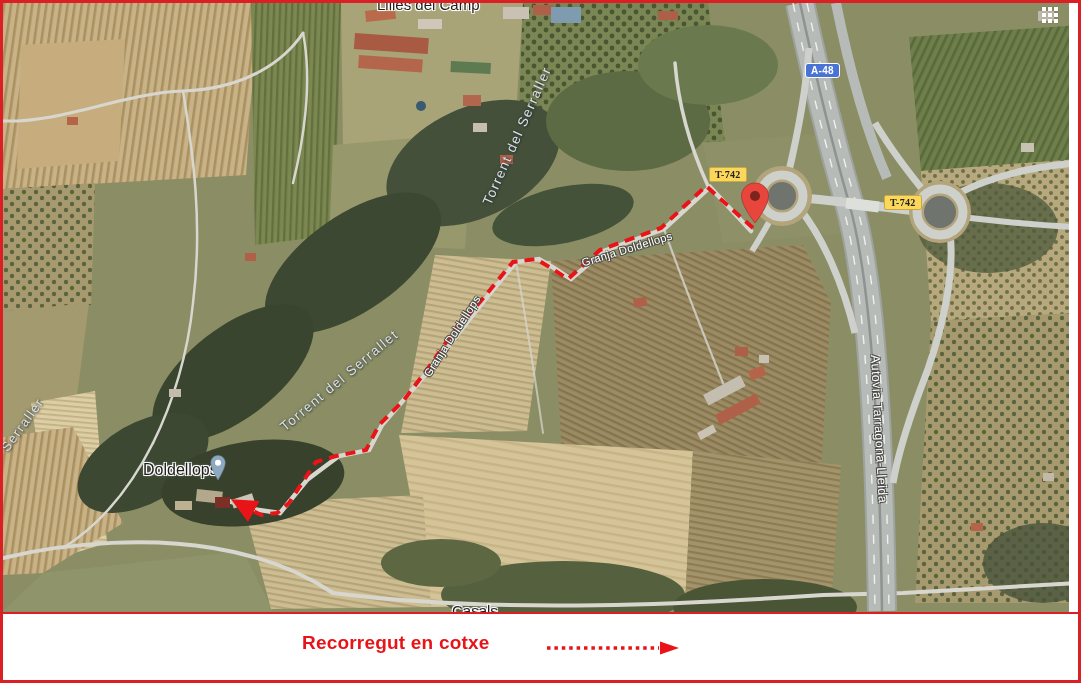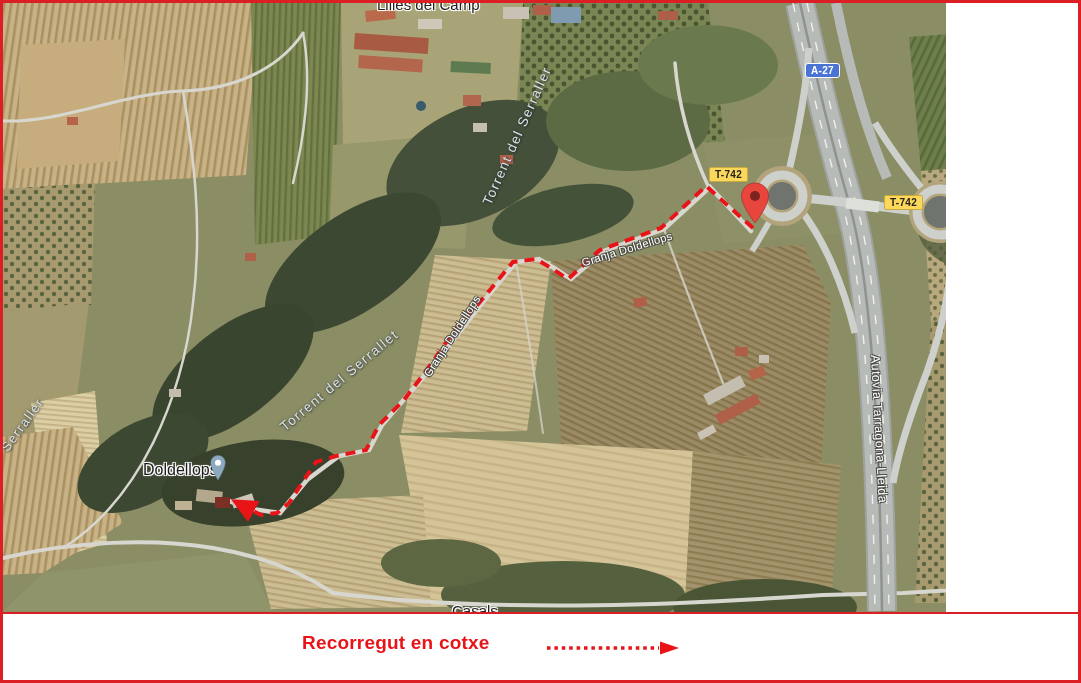--- a/index.html
+++ b/index.html
@@ -4,21 +4,21 @@
 <style>
   html,body{margin:0;padding:0;background:#ffffff;}
   *{box-sizing:border-box;}
   .page{
     position:relative;width:1081px;height:683px;
     border:3px solid var(--border-red,#dc1f24);
     background:#ffffff;overflow:hidden;
     font-family:"Liberation Sans",sans-serif;
   }
   .map{
-    position:absolute;left:0;top:0;width:943px;height:609px;
+    position:absolute;left:0;top:0;width:1066px;height:609px;
     overflow:hidden;background:#8b8e65;
   }
   .map svg.scene{position:absolute;left:0;top:0;}
   .divider{position:absolute;left:0;top:609px;width:1075px;height:2px;background:var(--border-red,#dc1f24);}
   .legend{position:absolute;left:0;top:611px;width:954px;height:66px;background:#ffffff;}
   .legend-label{
     position:absolute;left:299px;top:18px;
     font-size:19px;font-weight:bold;color:var(--route-red,#e81418);
     letter-spacing:.2px;
   }
@@ -37,21 +37,21 @@
   .placename{
     color:#1d1d1d;font-size:16px;
     text-shadow:-1px -1px 0 rgba(255,255,255,.95),1px -1px 0 rgba(255,255,255,.95),
                 -1px 1px 0 rgba(255,255,255,.95),1px 1px 0 rgba(255,255,255,.95),0 0 3px rgba(255,255,255,.9);
   }
   .badge{
     position:absolute;font-size:10px;font-weight:bold;
     padding:1px 5px;border-radius:3px;letter-spacing:.3px;
   }
   .badge.blue{background:var(--badge-blue,#4a73d6);color:#ffffff;border:1px solid #ffffff;}
-  .badge.yellow{background:var(--badge-yellow,#fbd85b);color:#26231c;border:1px solid #caa93e;border-radius:2px;}
+  .badge.yellow{background:var(--badge-yellow,#fbd85b);color:#26231c;border:1px solid #caa93e;border-radius:2px;font-family:Liberation Serif, serif;}
   .pin{position:absolute;}
   .apps-grid{
     position:absolute;left:1038px;top:3px;width:19px;height:19px;
     display:grid;grid-template-columns:repeat(3,4px);grid-template-rows:repeat(3,4px);
     gap:2px;padding:1px;cursor:pointer;
   }
   .apps-grid span{background:#ffffff;box-shadow:0 0 1px rgba(0,0,0,.5);}
 </style>
 </head>
 <body>
@@ -242,21 +242,21 @@
     <div class="lbl roadname ctr" style="left:875px;top:426px;font-size:12.5px;transform:translate(-50%,-50%) rotate(87deg);">Autovia Tarragona-Lleida</div>
 
     <div class="lbl roadname ctr" style="left:624px;top:246px;transform:translate(-50%,-50%) rotate(-17deg);">Granja Doldellops</div>
 
     <div class="lbl roadname ctr" style="left:449px;top:333px;transform:translate(-50%,-50%) rotate(-57deg);">Granja Doldellops</div>
 
     <div class="lbl placename" style="left:140px;top:458px;">Doldellops</div>
 
     <div class="lbl placename" style="left:449px;top:600px;font-size:15px;">Casals</div>
 
-    <div class="badge blue" style="left:802px;top:60px;">A-27</div>
+    <div class="badge blue" style="left:802px;top:60px;">A-48</div>
     <div class="badge yellow" style="left:706px;top:164px;">T-742</div>
     <div class="badge yellow" style="left:881px;top:192px;">T-742</div>
 
     <svg class="pin" style="left:737px;top:179px;" width="30" height="42" viewBox="0 0 30 42">
       <path d="M15 1 C7.3 1 1.5 6.9 1.5 14.2 C1.5 24 15 41 15 41 C15 41 28.5 24 28.5 14.2 C28.5 6.9 22.7 1 15 1 Z" style="fill:var(--marker-red,#e8453c)" stroke="#a33630" stroke-width="0.8"></path>
       <circle cx="15" cy="14" r="5" fill="#7e241f"></circle>
     </svg>
 
     <svg class="pin" style="left:207px;top:452px;" width="16" height="26" viewBox="0 0 16 26">
       <path d="M8 0.5 C3.9 0.5 0.8 3.7 0.8 7.8 C0.8 13.4 8 25 8 25 C8 25 15.2 13.4 15.2 7.8 C15.2 3.7 12.1 0.5 8 0.5 Z" style="fill:var(--poi-blue,#8da9c0)" stroke="#6d8aa0" stroke-width="0.6"></path>

